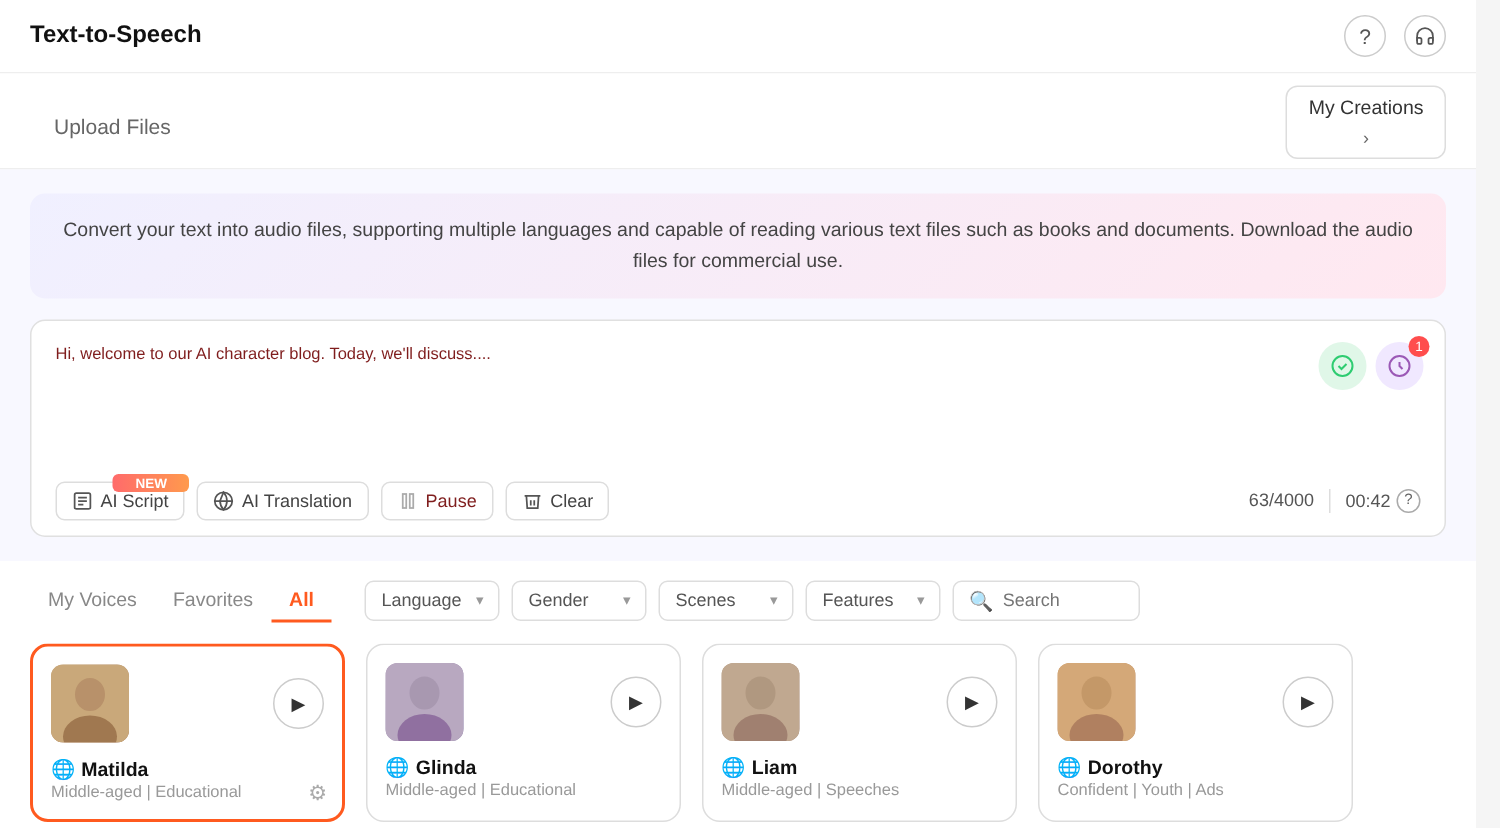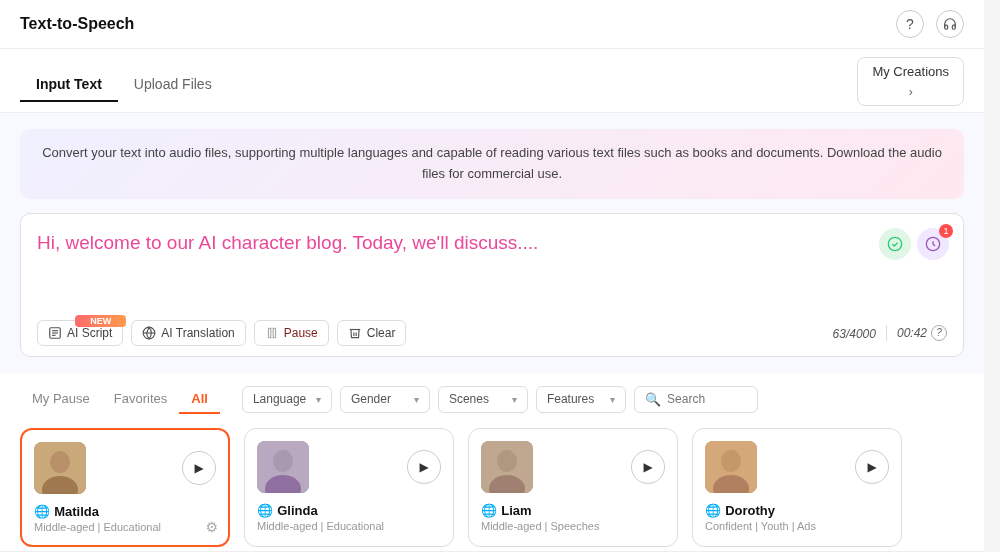--- a/index.html
+++ b/index.html
@@ -21,27 +21,27 @@
     .my-creations-btn { display: flex; align-items: center; gap: 6px; border: 1px solid #ddd; border-radius: 8px; padding: 6px 14px; font-size: 13px; color: #333; cursor: pointer; background: #fff; margin-bottom: 6px; flex-direction: column; }
     .my-creations-btn .chevron { font-size: 12px; color: #666; }
 
     
     .main-content { padding: 16px 20px; background: #f8f8ff; }
 
     .description-banner { background: linear-gradient(135deg, #f0f0ff 0%, #ffe8f0 100%); border-radius: 10px; padding: 14px 20px; text-align: center; font-size: 13px; color: #444; line-height: 1.6; margin-bottom: 14px; }
 
     
     .text-editor-wrapper { background: #fff; border: 1px solid #e0e0e0; border-radius: 10px; padding: 14px 16px 10px; position: relative; }
-    .text-editor { width: 100%; min-height: 80px; font-size: 19px; color: #ec4899; line-height: 1.6; outline: none; border: none; resize: none; font-family: inherit; }
+    .text-editor { width: 100%; min-height: 80px; font-size: 11px; color: #7f1d1d; line-height: 1.6; outline: none; border: none; resize: none; font-family: inherit; }
     .editor-toolbar { display: flex; align-items: center; justify-content: space-between; margin-top: 8px; }
     .toolbar-left { display: flex; gap: 8px; align-items: center; }
     .toolbar-btn { display: flex; align-items: center; gap: 5px; padding: 5px 10px; border: 1px solid #ddd; border-radius: 6px; font-size: 12px; color: #444; cursor: pointer; background: #fff; position: relative; }
     .toolbar-btn svg { width: 14px; height: 14px; }
     .badge-new { background: linear-gradient(90deg, #ff6b6b, #ff9a4d); color: #fff; font-size: 9px; font-weight: 700; padding: 1px 15px; border-radius: 4px; position: absolute; top: -6px; right: -4px; }
-    .toolbar-right { display: flex; align-items: flex-end; gap: 10px; font-size: 12px; color: #666; font-style: italic; }
+    .toolbar-right { display: flex; align-items: flex-start; gap: 10px; font-size: 12px; color: #666; }
     .char-count { color: #555; font-size: 12px; }
     .time-badge { display: flex; align-items: center; gap: 4px; font-size: 12px; color: #555; }
     .help-icon { width: 16px; height: 16px; border-radius: 50%; border: 1.5px solid #aaa; display: inline-flex; align-items: center; justify-content: center; font-size: 10px; color: #666; }
 
     
     .ai-icons { position: absolute; right: 14px; top: 14px; display: flex; gap: 6px; }
     .ai-icon-btn { width: 32px; height: 32px; border-radius: 50%; background: #e8f8f0; display: flex; align-items: center; justify-content: center; cursor: pointer; position: relative; }
     .ai-icon-btn.green { background: #e0f7e8; }
     .ai-icon-btn.purple { background: #f0e8ff; }
     .ai-badge { position: absolute; top: -4px; right: -4px; background: #ff4d4d; color: #fff; border-radius: 50%; width: 14px; height: 14px; font-size: 9px; display: flex; align-items: center; justify-content: center; }
@@ -98,21 +98,20 @@
           <path d="M3 18v-6a9 9 0 0 1 18 0v6"></path>
           <path d="M21 19a2 2 0 0 1-2 2h-1a2 2 0 0 1-2-2v-3a2 2 0 0 1 2-2h3z"></path>
           <path d="M3 19a2 2 0 0 0 2 2h1a2 2 0 0 0 2-2v-3a2 2 0 0 0-2-2H3z"></path>
         </svg>
       </div>
     </div>
   </div>
 
   <div class="tabs-bar">
     <div class="tabs-left">
-      <div class="tab active">Input Text</div>
       <div class="tab">Upload Files</div>
     </div>
     <div class="my-creations-btn">
       <span>My Creations</span>
       <span class="chevron">›</span>
     </div>
   </div>
 
   <div class="main-content">
 
@@ -185,21 +184,21 @@
             <div class="help-icon">?</div>
           </div>
         </div>
       </div>
     </div>
   </div>
 
   <div class="voice-section">
     <div class="voice-filters">
       <div class="voice-tabs">
-        <div class="voice-tab">My Pause</div>
+        <div class="voice-tab">My Voices</div>
         <div class="voice-tab">Favorites</div>
         <div class="voice-tab active">All</div>
       </div>
       <div class="filter-selects">
         <div class="filter-select">
           <span>Language</span>
           <span class="chevron">▾</span>
         </div>
         <div class="filter-select">
           <span>Gender</span>

